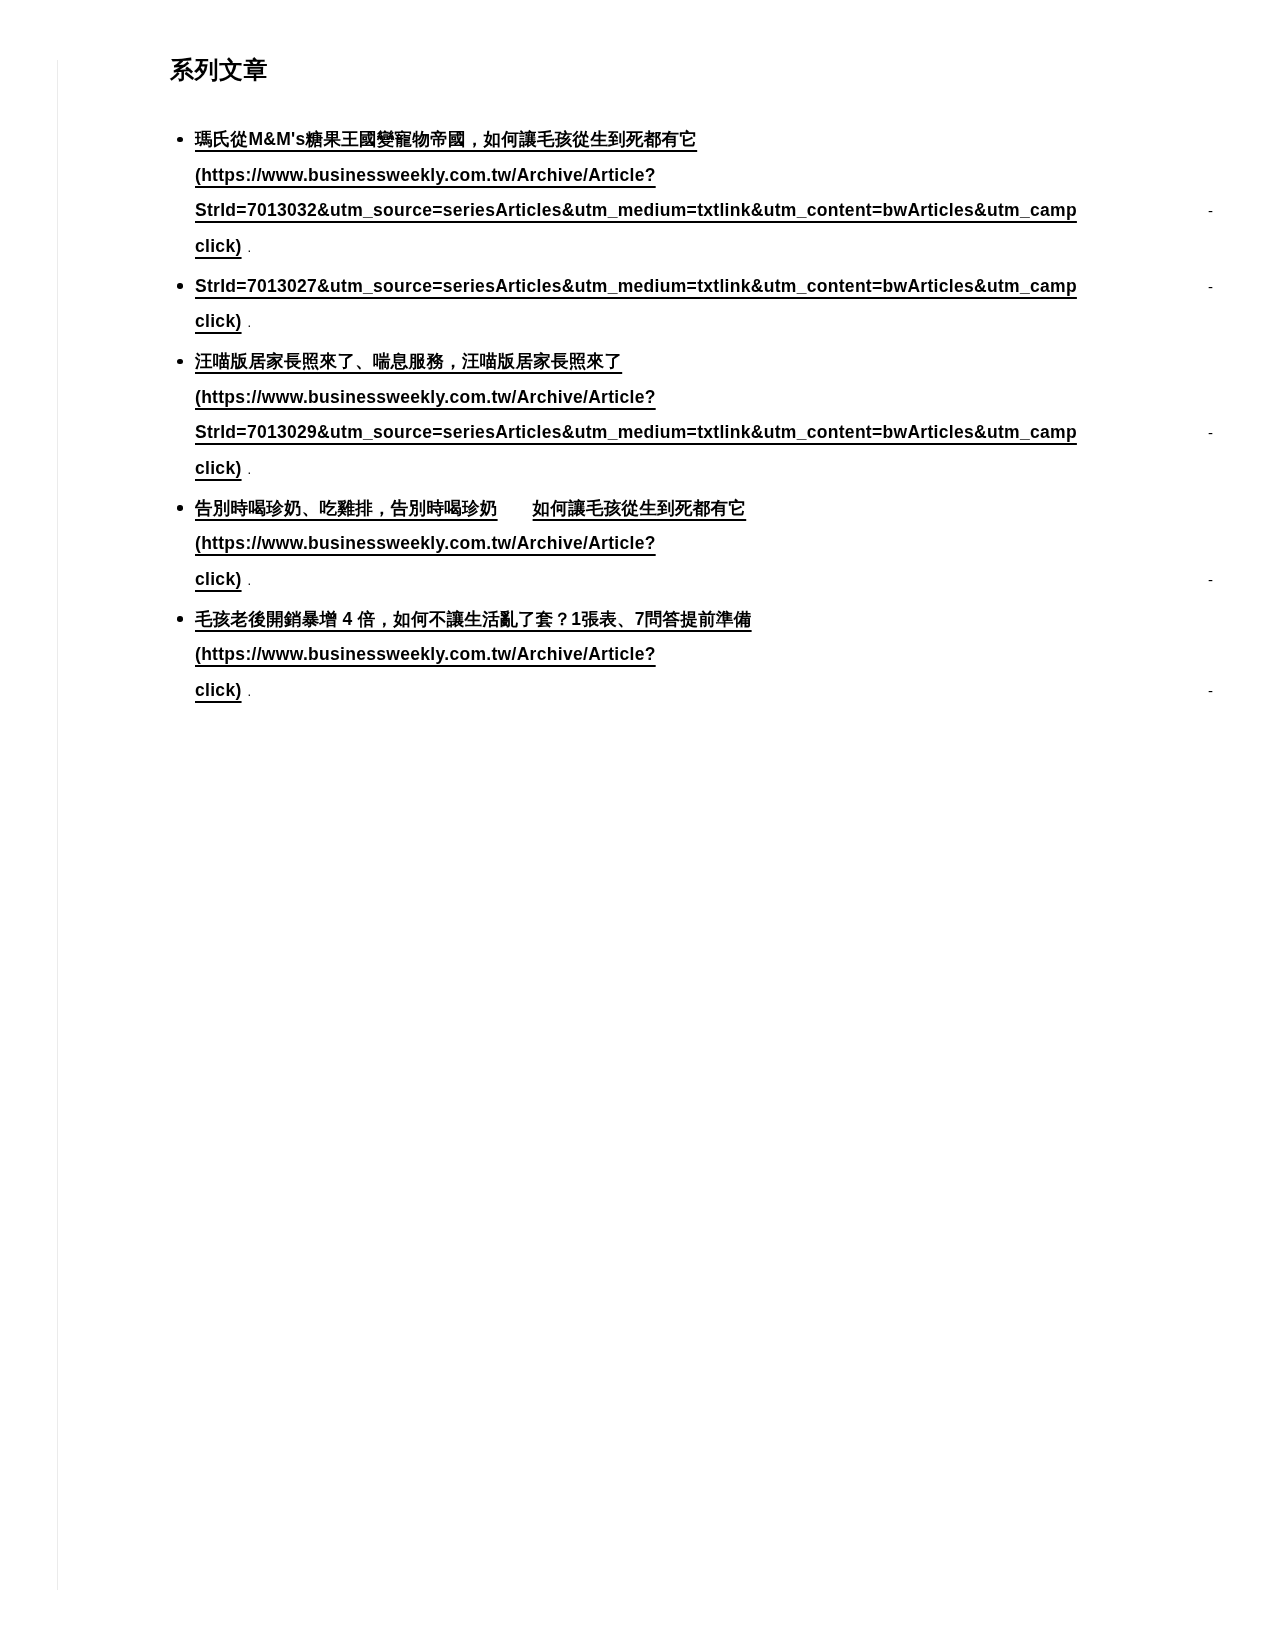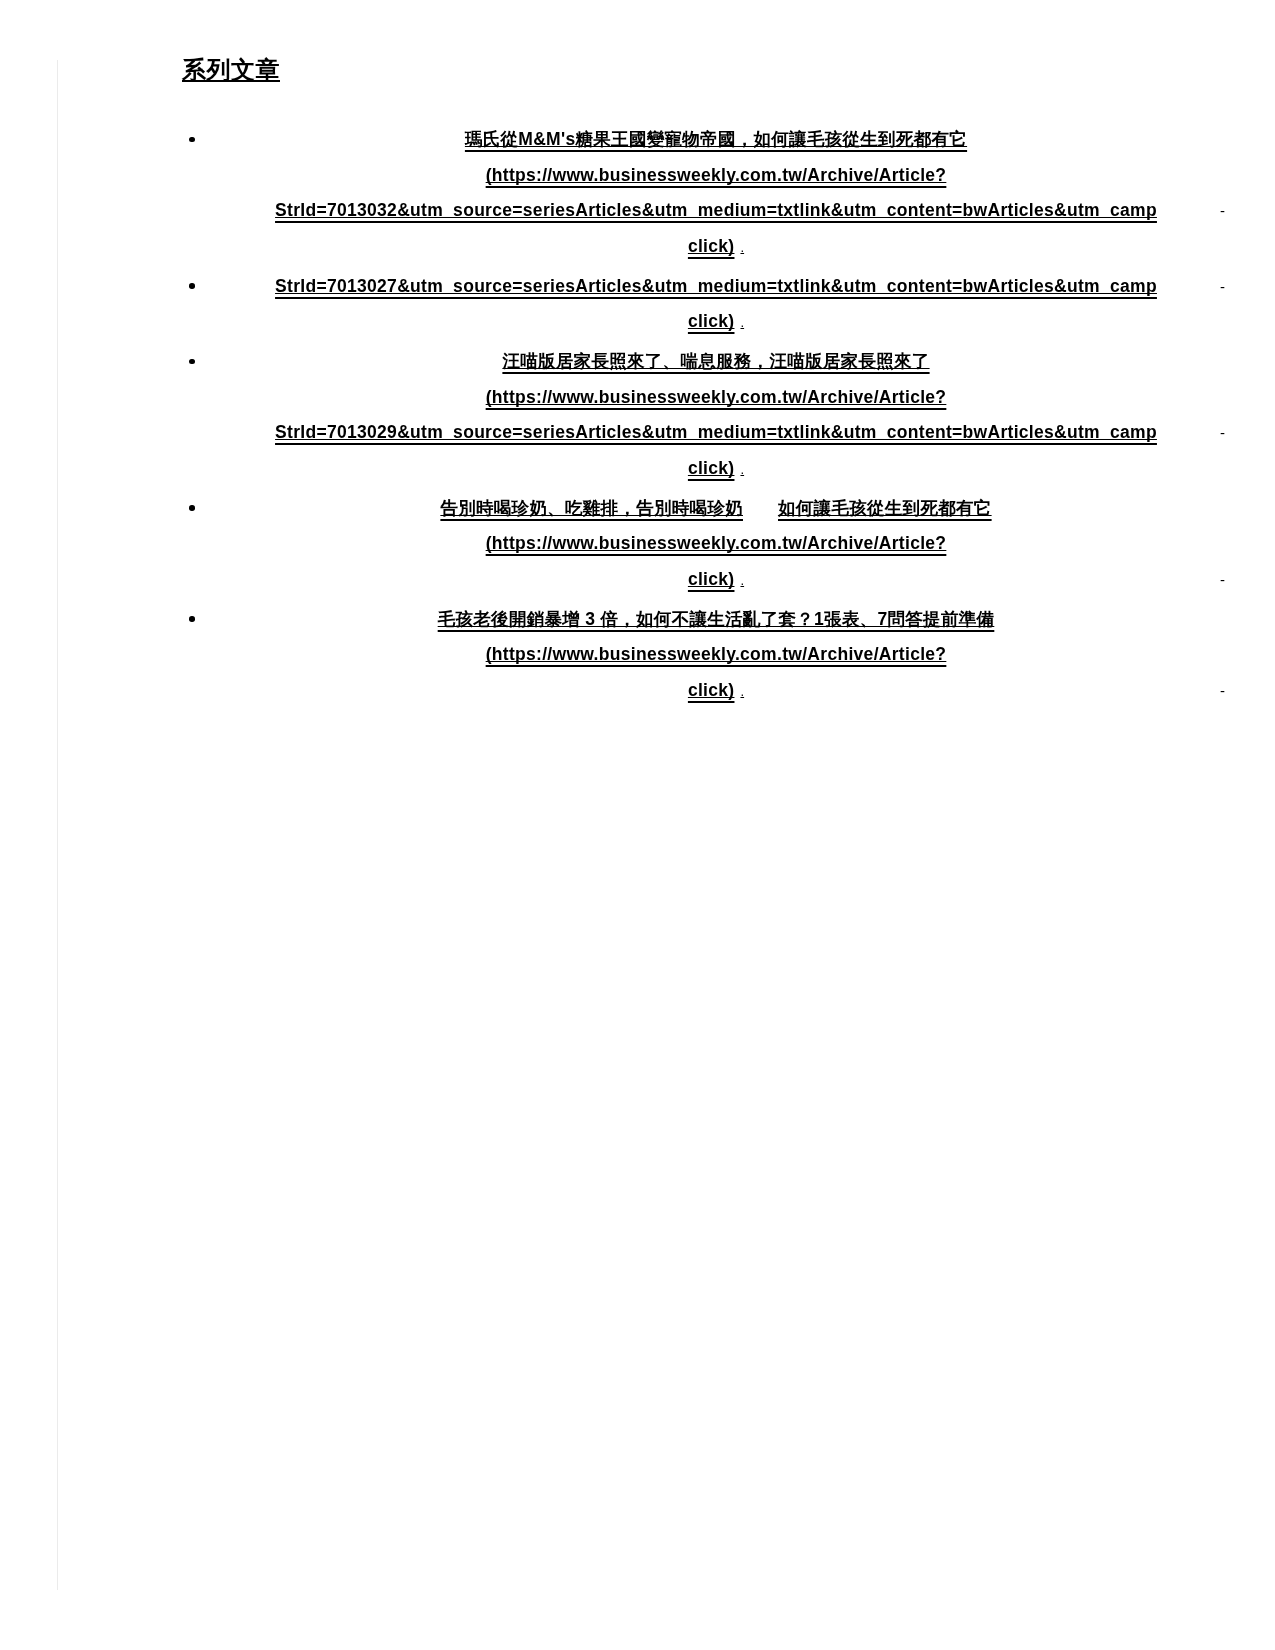--- a/index.html
+++ b/index.html
@@ -22,38 +22,36 @@
   .edge-line {
     position: absolute;
     left: 57px;
     top: 60px;
     width: 1px;
     height: 1530px;
     background: #ebebeb;
   }
   .content {
     position: absolute;
-    left: 182px;
+    left: 170px;
     top: 55px;
     width: 1045px;
-    text-decoration: underline;
   }
   h1.title {
     margin: 0;
     font-size: 24px;
     line-height: 30px;
     font-weight: 700;
     letter-spacing: 0.5px;
     color: #000;
   }
   ul.articles {
     list-style: none;
     margin: 37px 0 0 0;
     padding: 0;
-    text-align: center;
   }
   li.item {
     position: relative;
     padding-left: 25px;
     width: 1018px;
     margin-bottom: 3.5px;
   }
   .bullet {
     position: absolute;
     left: 7px;
@@ -142,21 +140,21 @@
           <a class="article" href="#">
             <div class="ln"><span class="u">告別時喝珍奶、吃雞排，告別時喝珍奶</span><span class="seg-gap"></span><span class="u">如何讓毛孩從生到死都有它</span></div>
             <div class="ln"><span class="u">(https://www.businessweekly.com.tw/Archive/Article?</span></div>
             <div class="ln"><span class="wrap-hyphen">-</span></div>
             <div class="ln"><span class="u">click)</span><span class="dot">.</span></div>
           </a>
         </li>
         <li class="item">
           <span class="bullet"></span>
           <a class="article" href="#">
-            <div class="ln"><span class="u">毛孩老後開銷暴增 3 倍，如何不讓生活亂了套？1張表、7問答提前準備</span></div>
+            <div class="ln"><span class="u">毛孩老後開銷暴增 4 倍，如何不讓生活亂了套？1張表、7問答提前準備</span></div>
             <div class="ln"><span class="u">(https://www.businessweekly.com.tw/Archive/Article?</span></div>
             <div class="ln"><span class="wrap-hyphen">-</span></div>
             <div class="ln"><span class="u">click)</span><span class="dot">.</span></div>
           </a>
         </li>
       </ul>
   </div>
 </div>
 
 </body></html>

